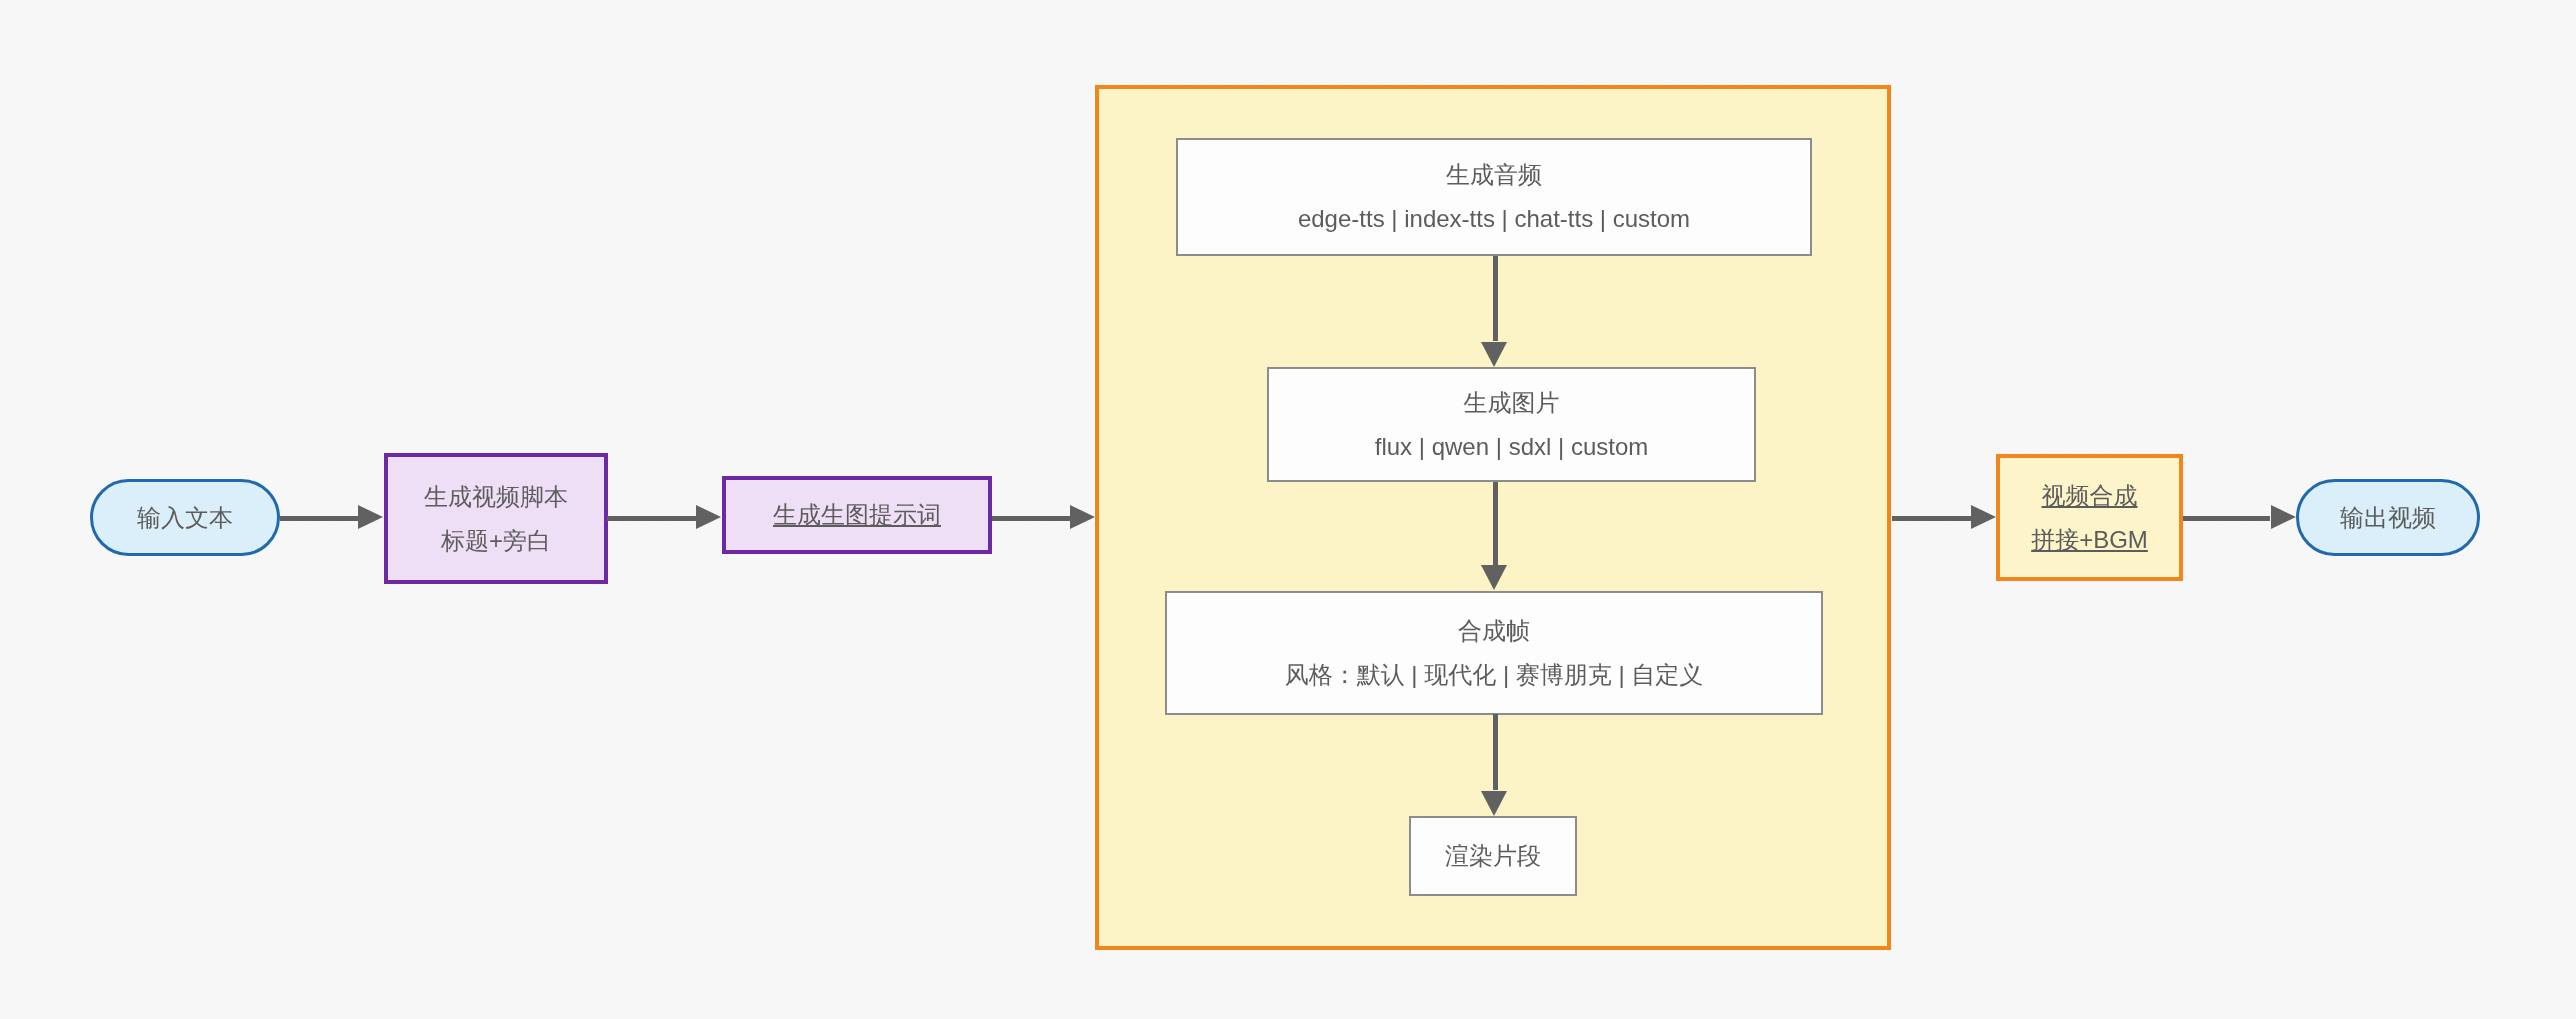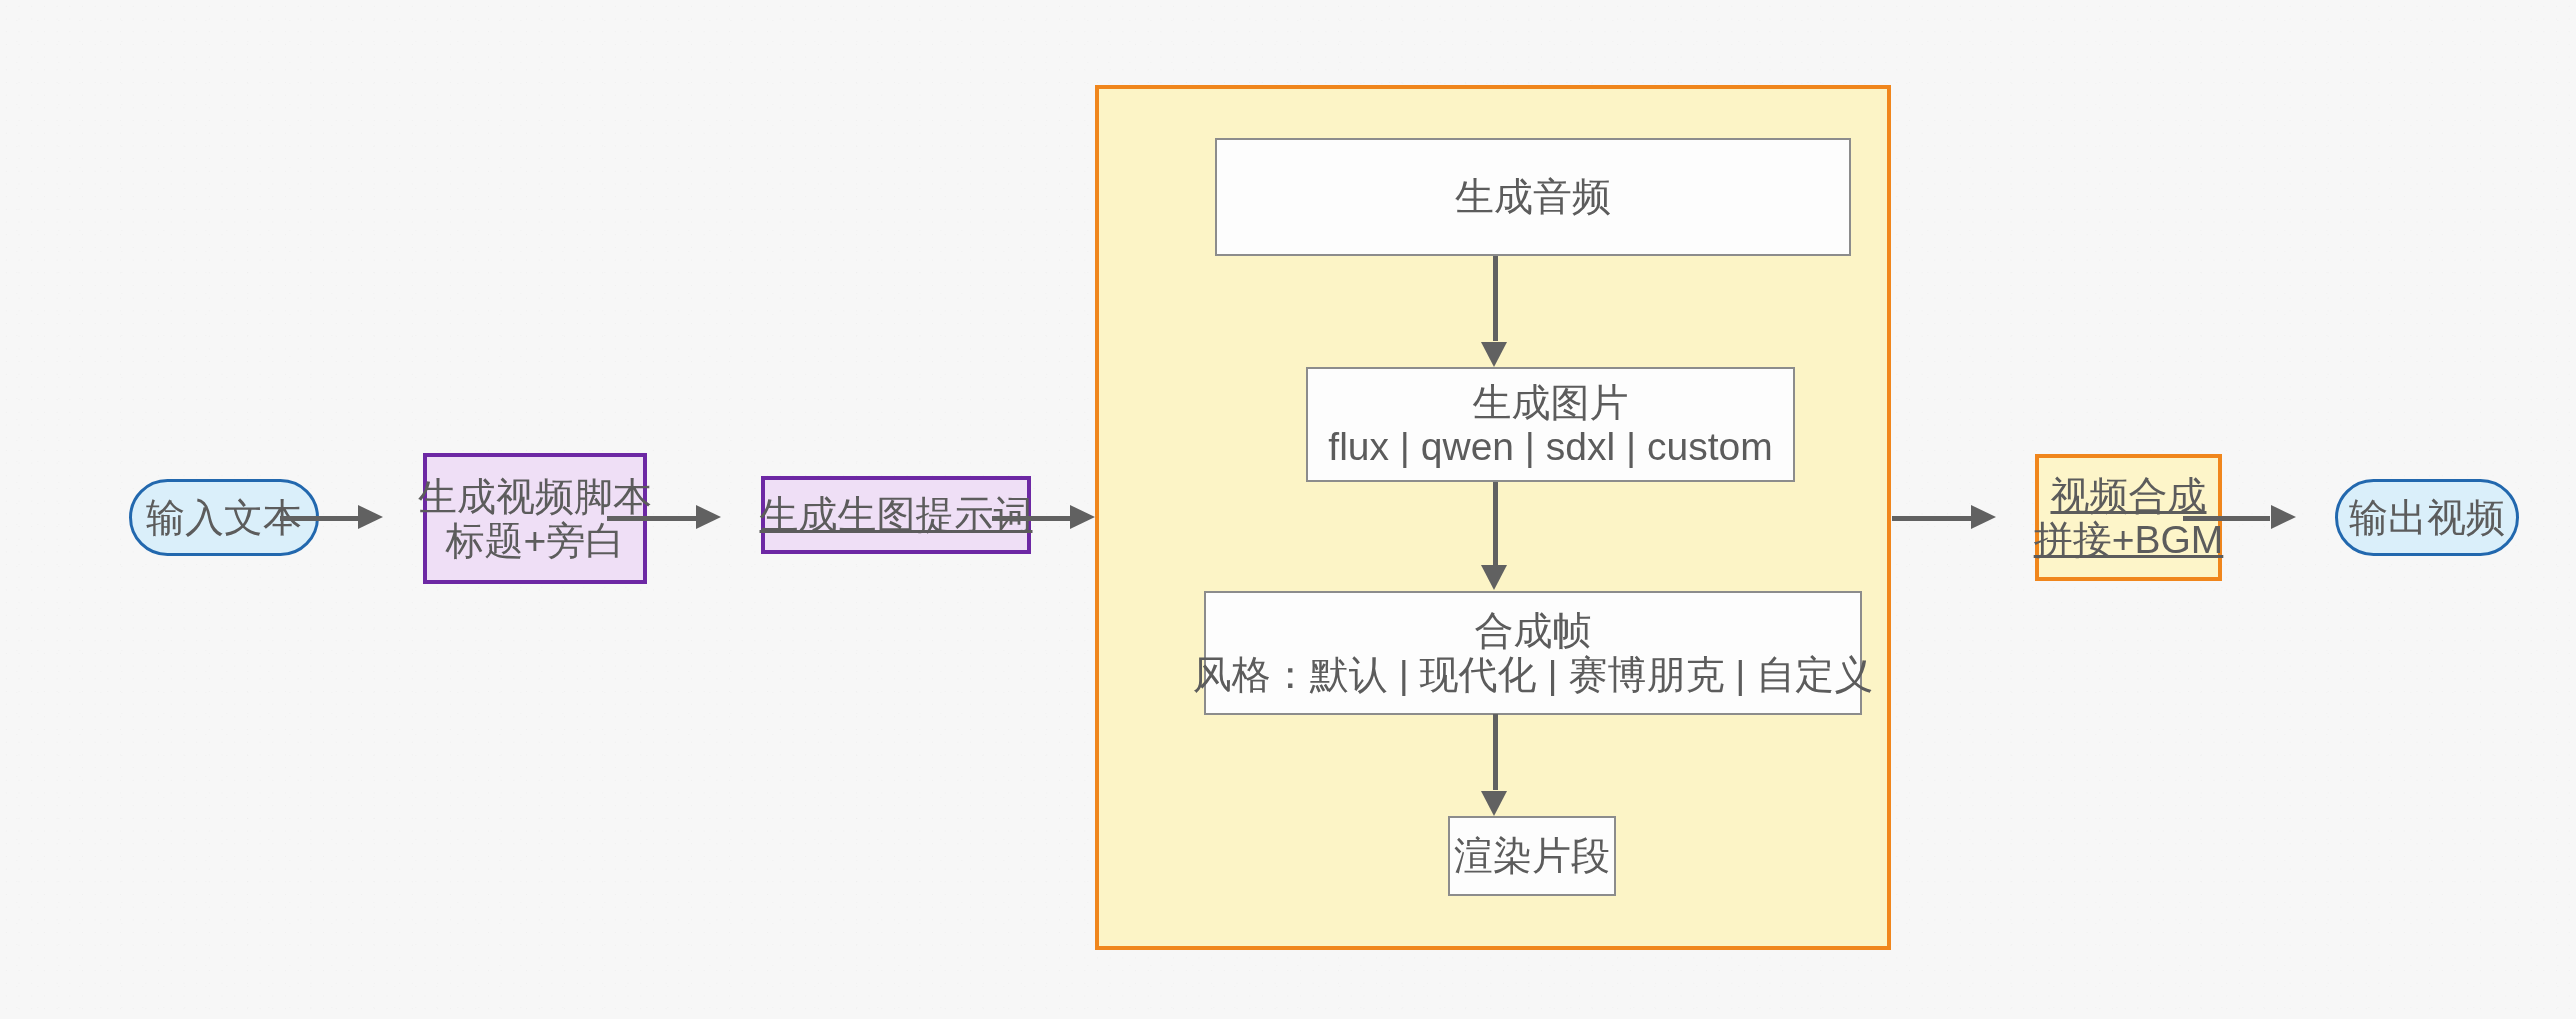--- a/index.html
+++ b/index.html
@@ -23,24 +23,23 @@
   }
 
   .node {
     position: absolute;
     box-sizing: border-box;
     display: flex;
     flex-direction: column;
     align-items: center;
     justify-content: center;
     text-align: center;
-    font-size: 39px;
+    font-size: 24px;
     line-height: 44px;
     white-space: nowrap;
-    margin-left: 39px;
   }
   .pill {
     background: #daeffa;
     border: 3.6px solid #2268ae;
     border-radius: 40px;
   }
   .purple {
     background: #efdff6;
     border: 4.5px solid #6d28a4;
   }
@@ -99,20 +98,21 @@
   <div class="node pill" style="left:90px; top:479px; width:190px; height:77px;">
     <span>输入文本</span>
   </div>
 
   <div class="node purple" style="left:722px; top:476px; width:270px; height:78px;text-decoration:underline;">
     <span>生成生图提示词</span>
   </div>
 
   <div class="node whitebox" style="left:1176px; top:138px; width:636px; height:118px;">
     <span>生成音频</span>
+    <span>edge-tts | index-tts | chat-tts | custom</span>
   </div>
 
   <div class="node whitebox" style="left:1267px; top:367px; width:489px; height:115px;">
     <span>生成图片</span>
     <span>flux | qwen | sdxl | custom</span>
   </div>
 
   <div class="node whitebox" style="left:1165px; top:591px; width:658px; height:124px;">
     <span>合成帧</span>
     <span>风格：默认 | 现代化 | 赛博朋克 | 自定义</span>

